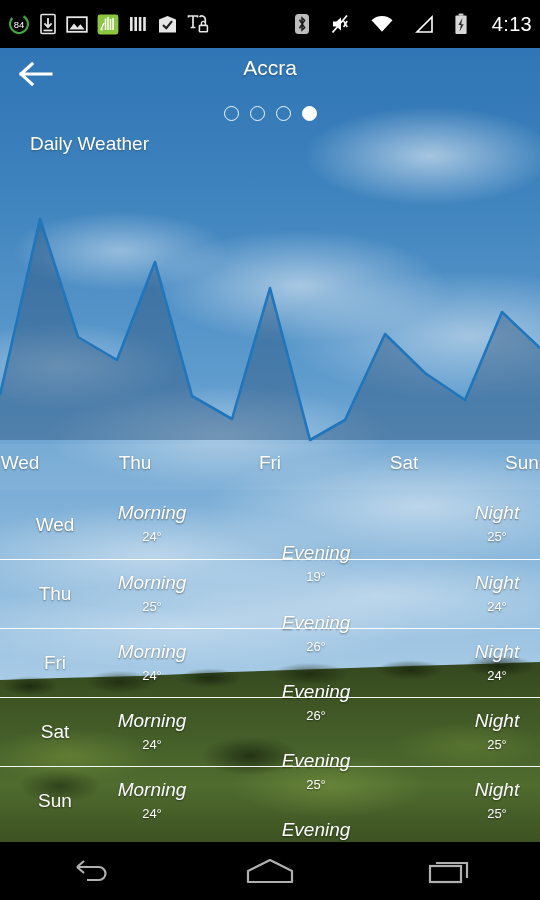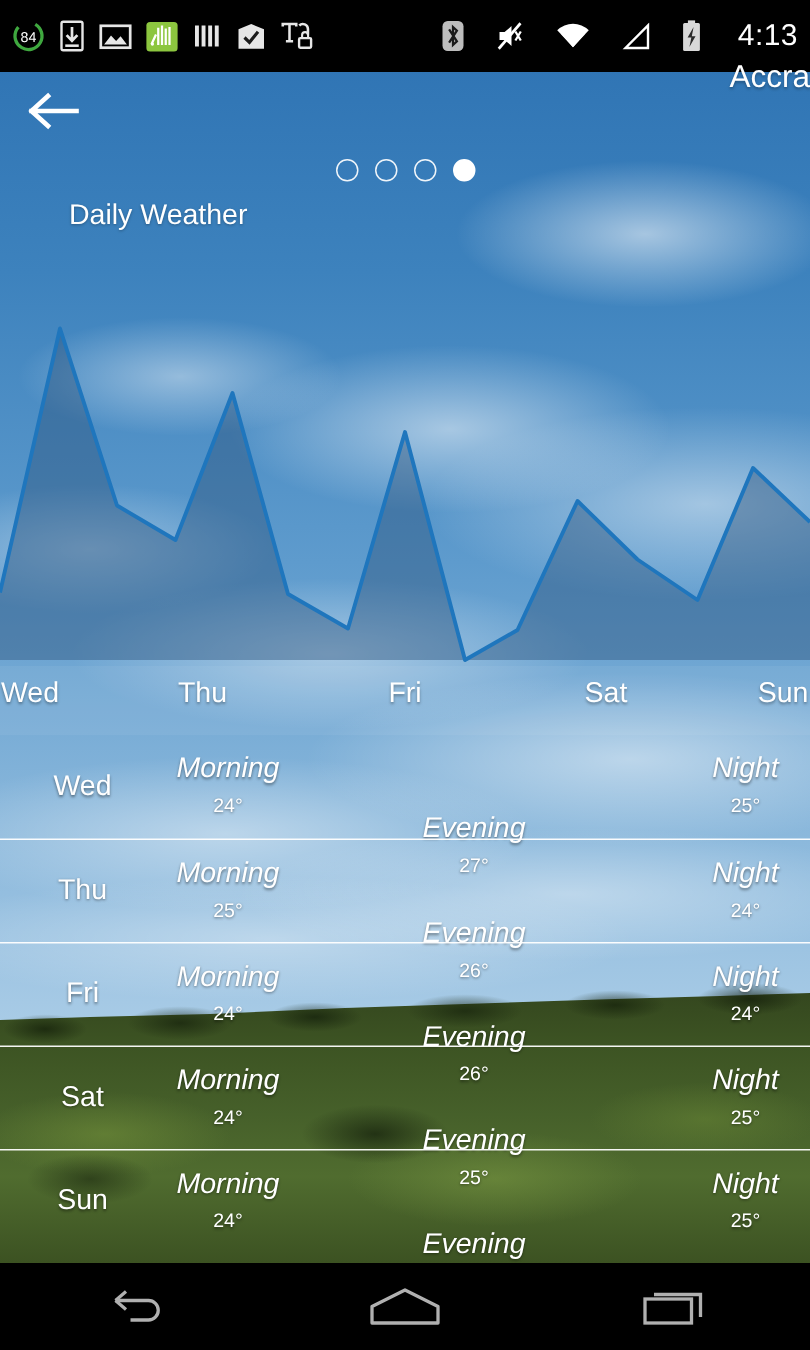--- a/index.html
+++ b/index.html
@@ -68,32 +68,32 @@
       radial-gradient(ellipse 60px 24px at 60px 150px, rgba(16,26,9,.5), rgba(0,0,0,0) 70%);
   }
 
   
   .header { position: absolute; top: 36px; left: 0; width: 540px; height: 134px; }
   .back-btn {
     position: absolute; left: 12px; top: 14px; width: 48px; height: 48px;
     display: flex; align-items: center; justify-content: center; cursor: pointer;
   }
   .title {
-    position: absolute; top: 4px; left: 0; width: 540px;
-    text-align: right; color: #ffffff; font-size: 21px;
+    position: absolute; top: 20px; left: 0; width: 540px;
+    text-align: center; color: #ffffff; font-size: 21px;
     text-shadow: 0 1px 2px rgba(0,0,0,.30);
   }
   .dots {
     position: absolute; top: 70px; left: 0; width: 540px;
     display: flex; justify-content: center; gap: 11px;
   }
   .dot { width: 15px; height: 15px; border-radius: 50%; border: 1.6px solid rgba(255,255,255,.92); cursor: pointer; }
   .dot.active { background: #ffffff; border-color: #ffffff; }
   .section-label {
-    position: absolute; top: 97px; left: 46px;
+    position: absolute; top: 97px; left: 30px;
     color: #ffffff; font-size: 19px; text-shadow: 0 1px 2px rgba(0,0,0,.30);
   }
 
   
   .chart-wrap { position: absolute; top: 170px; left: 0; width: 540px; height: 275px; }
   .chart-wrap svg { display: block; }
   .axis-row {
     position: absolute; top: 444px; left: 0; width: 540px; height: 46px;
     background: rgba(255,255,255,.06);
   }
@@ -245,21 +245,21 @@
 
   <div class="rows" id="rows">
       <div class="day-row">
         <div class="day-name">Wed</div>
         <div class="slot morning">
           <span class="slot-name">Morning</span>
           <span class="slot-temp">24°</span>
         </div>
         <div class="slot evening">
           <span class="slot-name">Evening</span>
-          <span class="slot-temp">27°</span>
+          <span class="slot-temp">19°</span>
         </div>
         <div class="slot night">
           <span class="slot-name">Night</span>
           <span class="slot-temp">25°</span>
         </div>
       </div>
       <div class="day-row">
         <div class="day-name">Thu</div>
         <div class="slot morning">
           <span class="slot-name">Morning</span>

